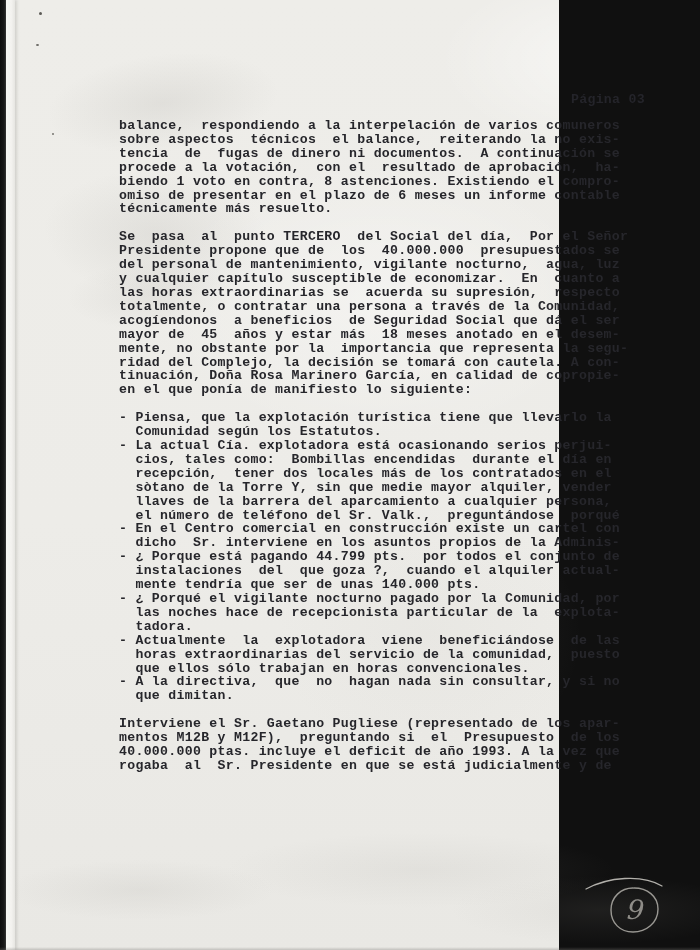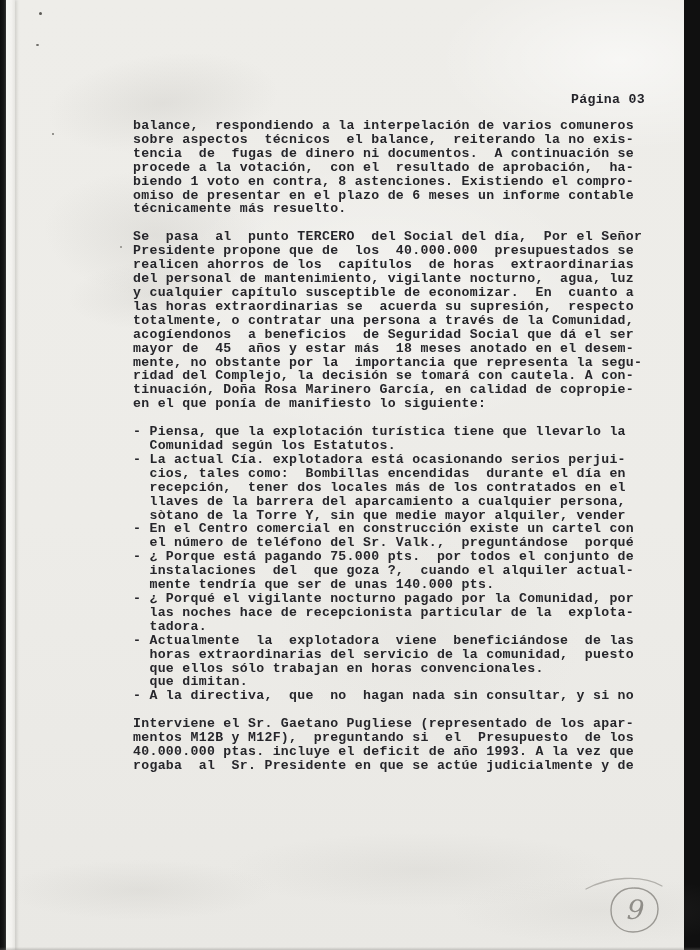--- a/index.html
+++ b/index.html
@@ -4,21 +4,21 @@
 <style>
   html, body {
     margin: 0; padding: 0;
     width: 700px; height: 950px;
     overflow: hidden;
     background: #101010;
     font-family: "Liberation Mono", "DejaVu Sans Mono", monospace;
   }
   .scan {
     position: absolute; left: 0; top: 0;
-    width: 684px; height: 950px;
+    width: 559px; height: 950px;
     background:
       radial-gradient(ellipse 260px 130px at 620px 60px, rgba(255,255,255,0.55), rgba(255,255,255,0) 70%),
       radial-gradient(ellipse 320px 200px at 380px 300px, rgba(255,255,255,0.35), rgba(255,255,255,0) 70%),
       linear-gradient(180deg, #eeede9 0%, #edecE8 55%, #e9e8e4 100%);
   }
   
   .edge-black {
     position: absolute; left: 0; top: 0; width: 6px; height: 950px;
     background: linear-gradient(90deg, #0d0d0d 0%, #1a1a1a 70%, #3a3a38 100%);
   }
@@ -60,21 +60,21 @@
     position: absolute; left: 571px; top: 92px;
     font-size: 13.2px; font-weight: 700; letter-spacing: 0.3px;
     color: #24242a; white-space: pre;
   }
   .text-area {
     position: absolute; left: 119px; top: 119px; width: 525px;
     color: #26262b;
     font-size: 13.2px; font-weight: 700; letter-spacing: 0.3px;
     line-height: 13.9px;
   }
-  .para { margin: 0 0 14px 14px; }
+  .para { margin: 0 0 14px 0; }
   .tline { white-space: pre; }
 
   
   .pencil-mark { position: absolute; left: 570px; top: 858px; width: 125px; height: 90px; }
 </style>
 </head>
 <body>
 
 <div class="scan">
   <div class="stain s1"></div>
@@ -100,59 +100,59 @@
         <div class="tline">sobre aspectos  técnicos  el balance,  reiterando la no exis-</div>
         <div class="tline">tencia  de  fugas de dinero ni documentos.  A continuación se</div>
         <div class="tline">procede a la votación,  con el  resultado de aprobación,  ha-</div>
         <div class="tline">biendo 1 voto en contra, 8 astenciones. Existiendo el compro-</div>
         <div class="tline">omiso de presentar en el plazo de 6 meses un informe contable</div>
         <div class="tline">técnicamente más resuelto.</div>
       </div>
       <div class="para">
         <div class="tline">Se  pasa  al  punto TERCERO  del Social del día,  Por el Señor</div>
         <div class="tline">Presidente propone que de  los  40.000.000  presupuestados se</div>
-        <div class="tline">realicen ahorros de los  capítulos  de horas  extraordinarias</div>
         <div class="tline">del personal de mantenimiento, vigilante nocturno,  agua, luz</div>
         <div class="tline">y cualquier capítulo susceptible de economizar.  En  cuanto a</div>
         <div class="tline">las horas extraordinarias se  acuerda su supresión,  respecto</div>
         <div class="tline">totalmente, o contratar una persona a través de la Comunidad,</div>
         <div class="tline">acogíendonos  a beneficios  de Seguridad Social que dá el ser</div>
         <div class="tline">mayor de  45  años y estar más  18 meses anotado en el desem-</div>
         <div class="tline">mente, no obstante por la  importancia que representa la segu-</div>
         <div class="tline">ridad del Complejo, la decisión se tomará con cautela. A con-</div>
         <div class="tline">tinuación, Doña Rosa Marinero García, en calidad de copropie-</div>
         <div class="tline">en el que ponía de manifiesto lo siguiente:</div>
       </div>
       <div class="para">
         <div class="tline">- Piensa, que la explotación turística tiene que llevarlo la</div>
         <div class="tline">  Comunidad según los Estatutos.</div>
         <div class="tline">- La actual Cía. explotadora está ocasionando serios perjui-</div>
         <div class="tline">  cios, tales como:  Bombillas encendidas  durante el día en</div>
         <div class="tline">  recepción,  tener dos locales más de los contratados en el</div>
+        <div class="tline">  sòtano de la Torre Y, sin que medie mayor alquiler, vender</div>
         <div class="tline">  llaves de la barrera del aparcamiento a cualquier persona,</div>
-        <div class="tline">  sòtano de la Torre Y, sin que medie mayor alquiler, vender</div>
+        <div class="tline">  el número de teléfono del Sr. Valk.,  preguntándose  porqué</div>
         <div class="tline">- En el Centro comercial en construcción existe un cartel con</div>
-        <div class="tline">  el número de teléfono del Sr. Valk.,  preguntándose  porqué</div>
-        <div class="tline">- ¿ Porque está pagando 75.000 pts.  por todos el conjunto de</div>
+        <div class="tline">  dicho  Sr. interviene en los asuntos propios de la Adminis-</div>
+        <div class="tline">- ¿ Porque está pagando 44.799 pts.  por todos el conjunto de</div>
         <div class="tline">  instalaciones  del  que goza ?,  cuando el alquiler actual-</div>
         <div class="tline">  mente tendría que ser de unas 140.000 pts.</div>
         <div class="tline">- ¿ Porqué el vigilante nocturno pagado por la Comunidad, por</div>
         <div class="tline">  las noches hace de recepcionista particular de la  explota-</div>
         <div class="tline">  tadora.</div>
         <div class="tline">- Actualmente  la  explotadora  viene  beneficiándose  de las</div>
         <div class="tline">  horas extraordinarias del servicio de la comunidad,  puesto</div>
         <div class="tline">  que ellos sólo trabajan en horas convencionales.</div>
+        <div class="tline">- A la directiva,  que  no  hagan nada sin consultar, y si no</div>
         <div class="tline">  que dimitan.</div>
-        <div class="tline">- A la directiva,  que  no  hagan nada sin consultar, y si no</div>
       </div>
       <div class="para">
         <div class="tline">Interviene el Sr. Gaetano Pugliese (representado de los apar-</div>
         <div class="tline">mentos M12B y M12F),  preguntando si  el  Presupuesto  de los</div>
         <div class="tline">40.000.000 ptas. incluye el deficit de año 1993. A la vez que</div>
-        <div class="tline">rogaba  al  Sr. Presidente en que se actúe judicialmente y de</div>
+        <div class="tline">rogaba  al  Sr. Presidente en que se está judicialmente y de</div>
       </div>
     </div>
 
   <svg class="pencil-mark" viewBox="0 0 125 90" xmlns="http://www.w3.org/2000/svg">
     <path d="M 16 31 C 38 19, 72 16, 92 28" fill="none" stroke="#b2b0ab" stroke-width="1.3" stroke-linecap="round"></path>
     <path d="M 64 30 C 77 30, 88 38, 88 51 C 88 65, 76 74, 63 74 C 50 74, 41 65, 41 52 C 41 39, 51 30, 63 30" fill="none" stroke="#9a9893" stroke-width="1.4" stroke-linecap="round"></path>
     <text x="57" y="61" font-family="DejaVu Serif, serif" font-style="italic" font-size="27" fill="#8f8d88" transform="rotate(4 63 52)">9</text>
   </svg>
 </div>
 

